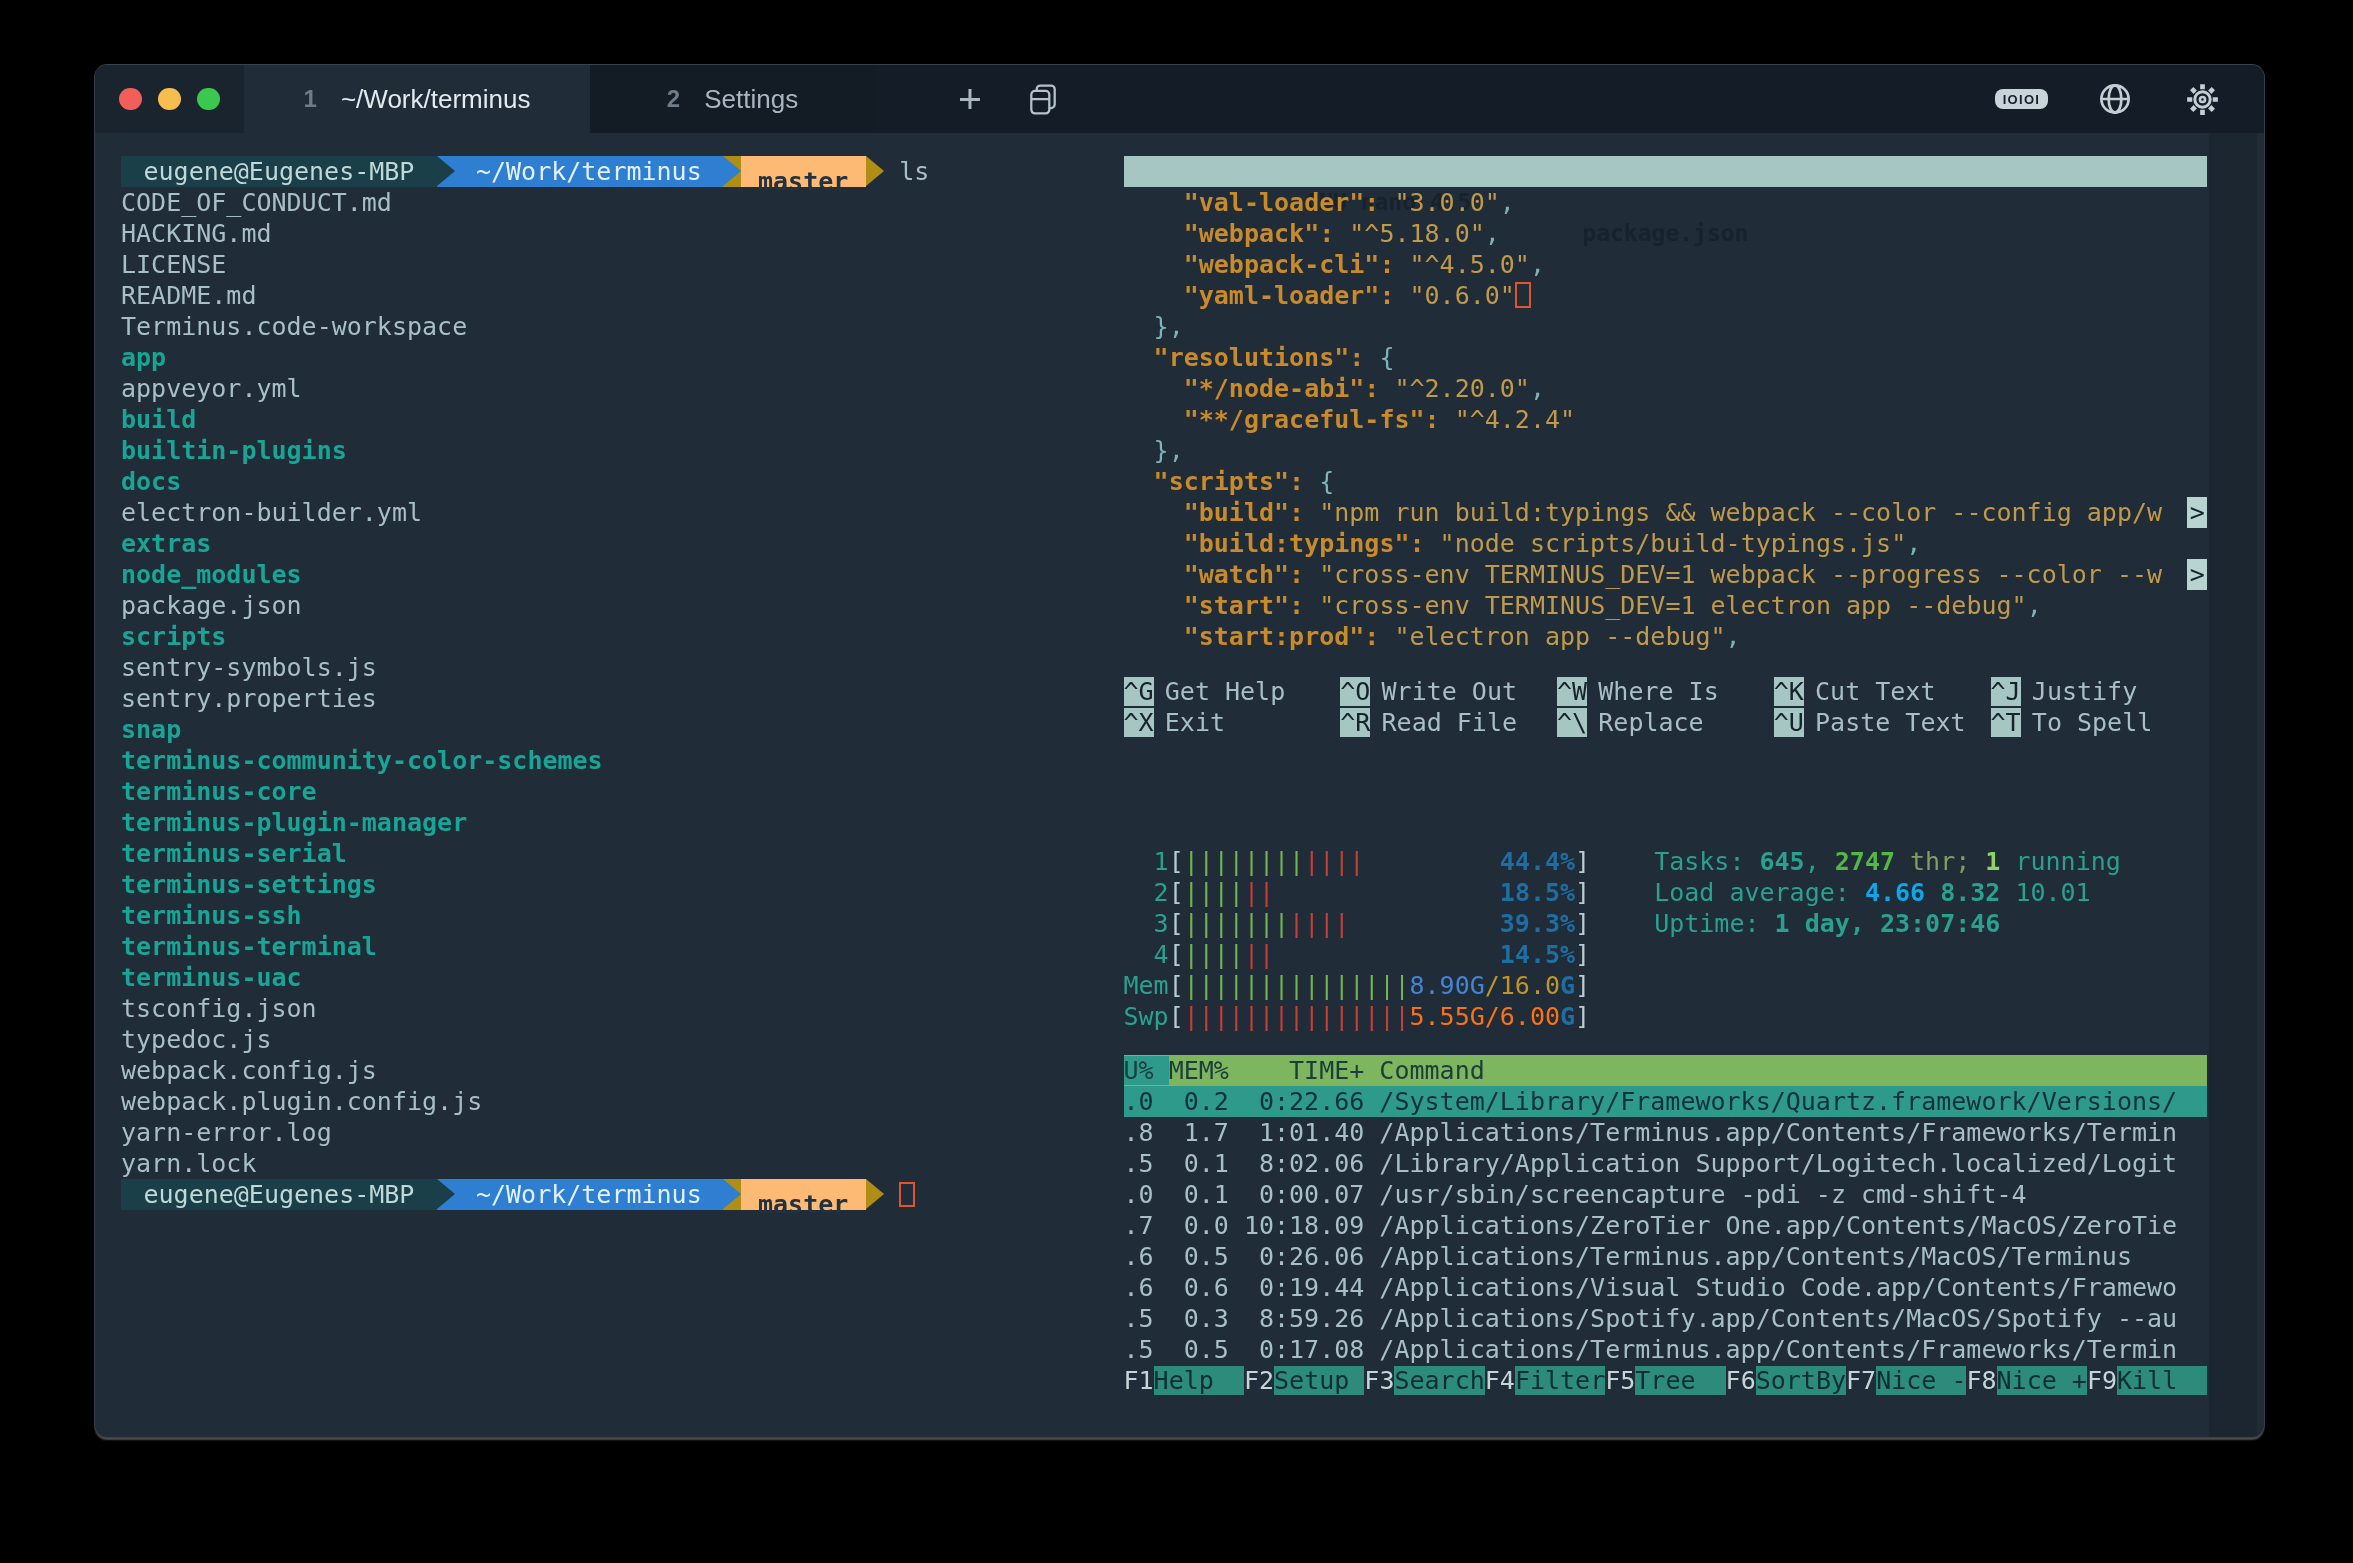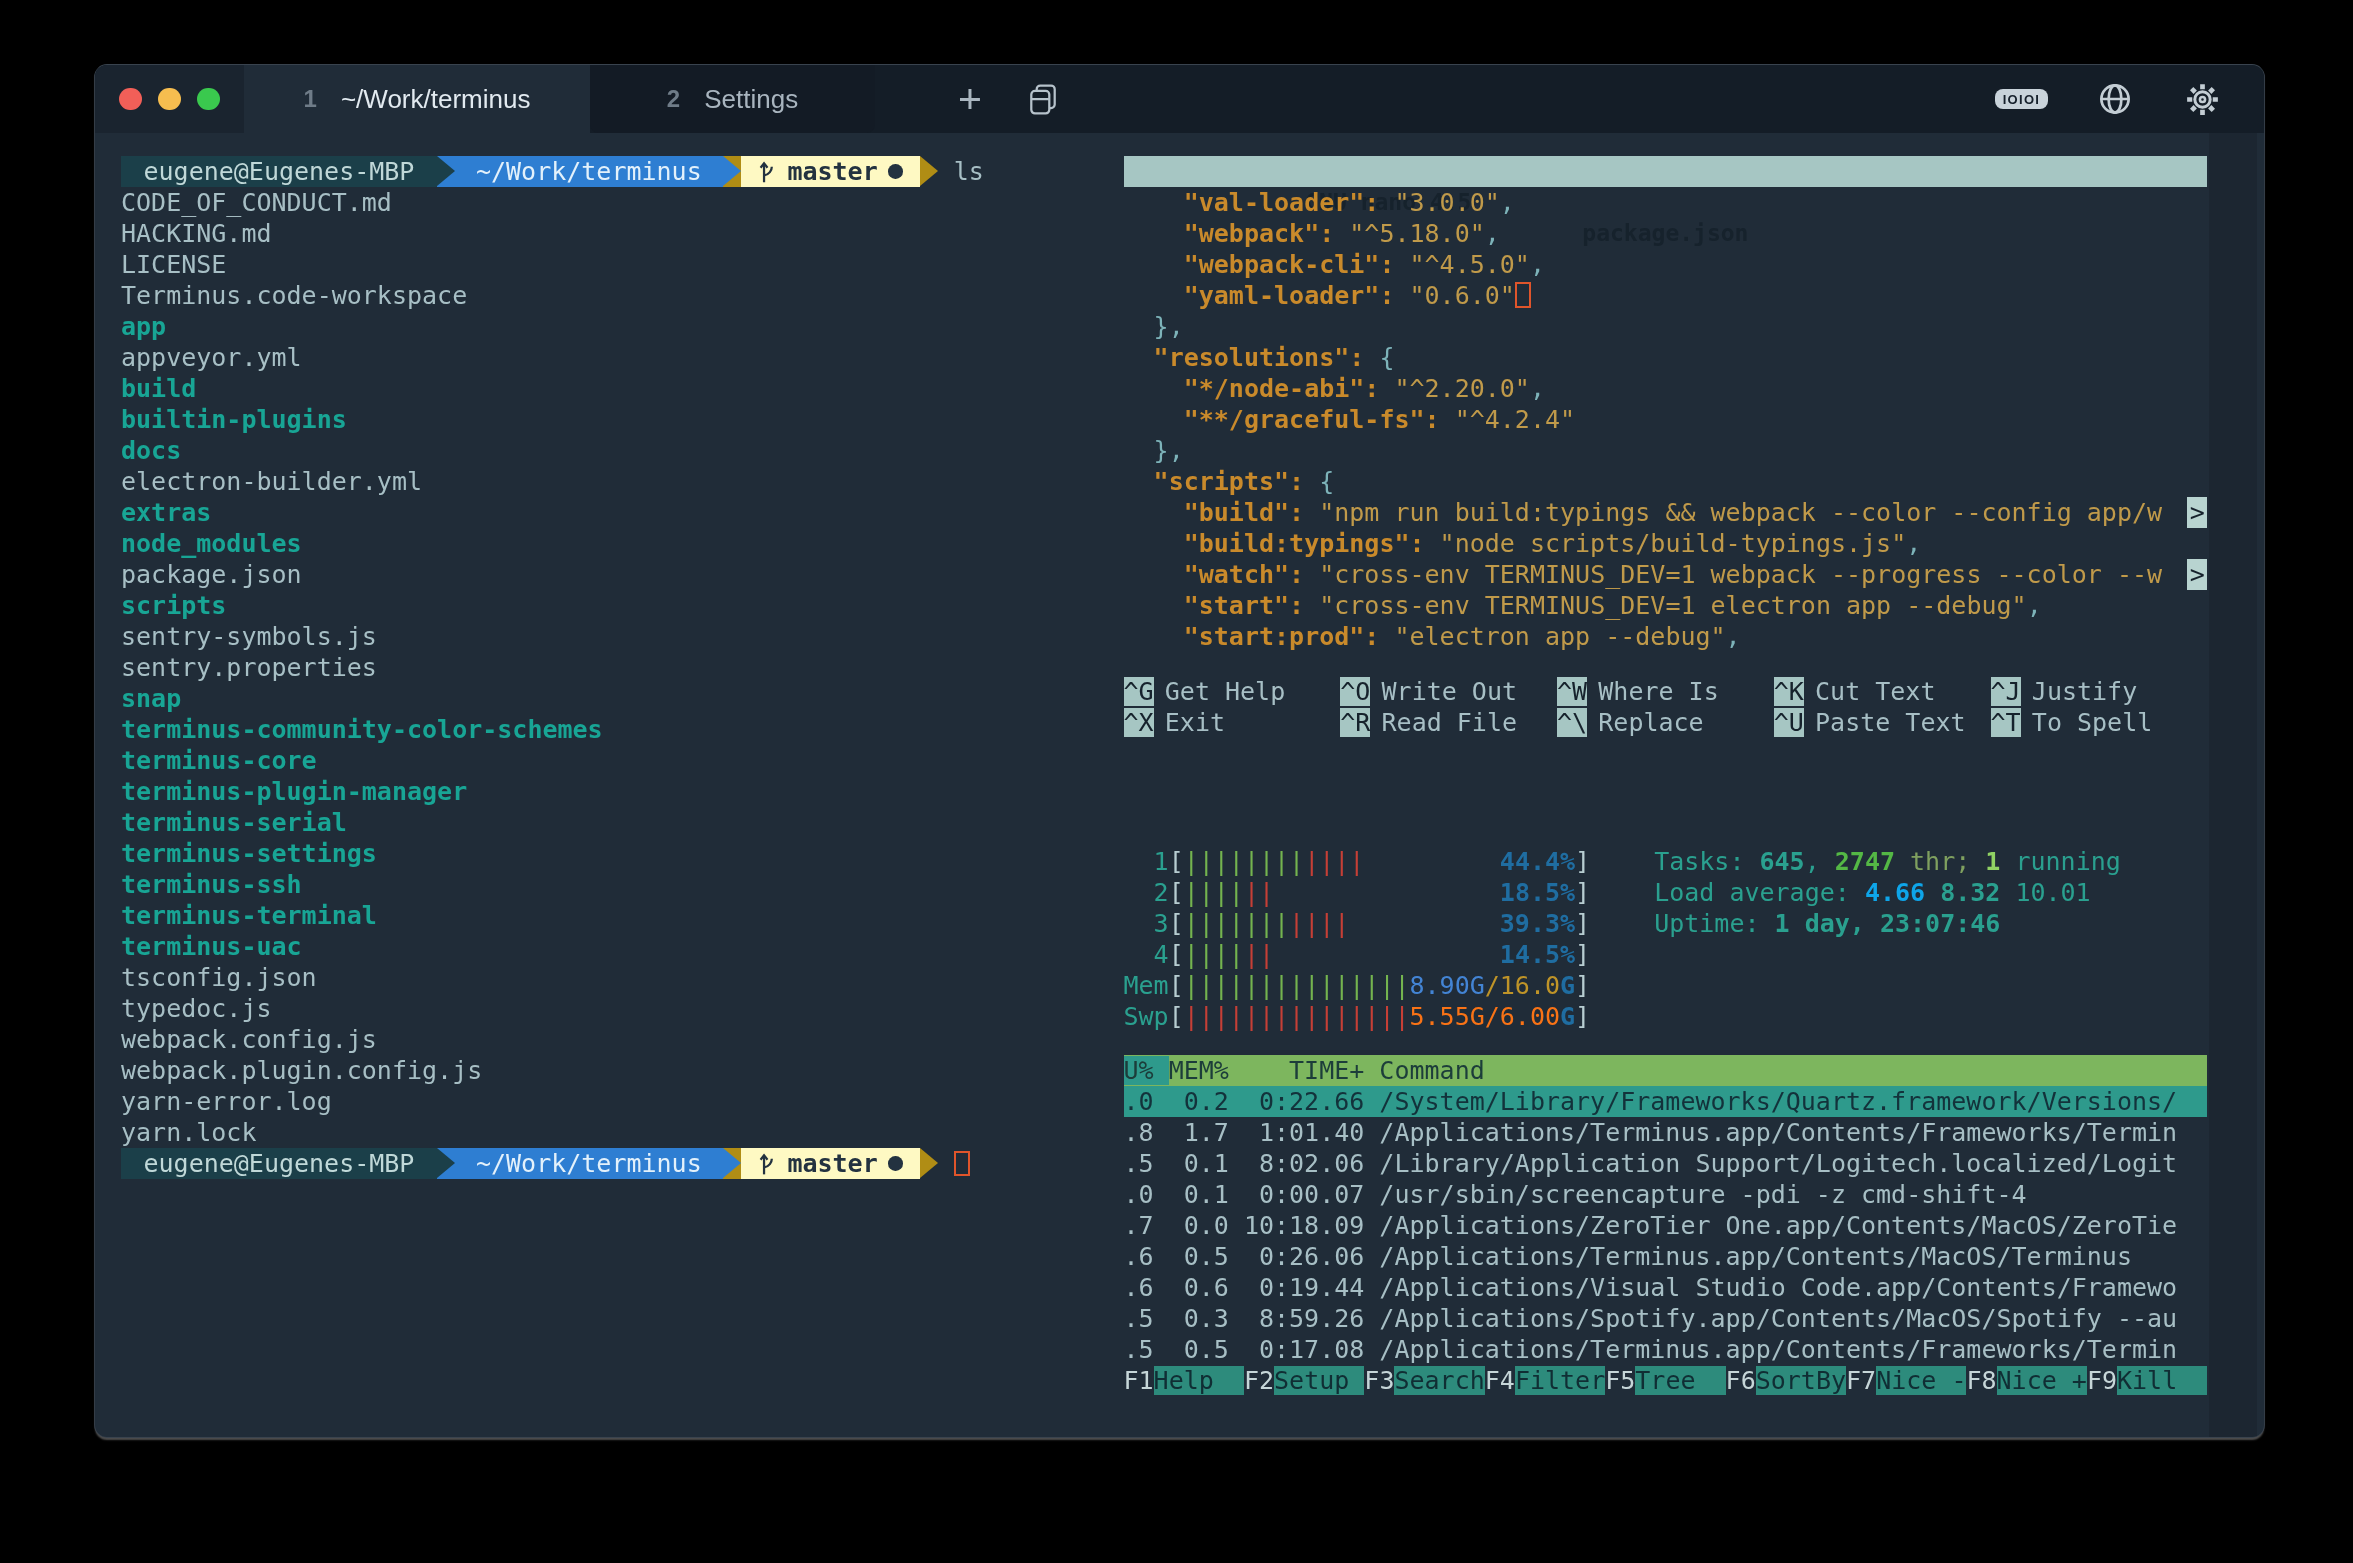--- a/index.html
+++ b/index.html
@@ -37,21 +37,21 @@
   .sg-k{color:#c98a2b;font-weight:bold}
   .sg-v{color:#c09a4a}
   .sg-p{color:#7db3b9}
   .sg-cont{position:absolute;right:0;top:0;background:#b8d4d0;color:#16222c;padding:0 2.6px;}
   .cursor{display:inline-block;width:12px;height:21.6px;border:2.6px solid #e0552b;vertical-align:-3.5px;}
   
   .prompt{display:flex;align-items:stretch;height:31px;font-size:25px;}
   .pseg{display:flex;align-items:center;line-height:31px;white-space:pre;}
   .seg1{background:#1b3f49;color:#c0d8d8;padding:0 22.5px;}
   .seg2{background:#2e7ed2;color:#e3f1fb;padding:0 21px;}
-  .seg3{background:#fef9c3;color:#233240;padding:0 17.3px;gap:10.4px;font-weight:bold;}
+  .seg3{background:#fdba74;color:#233240;padding:0 17.3px;gap:10.4px;font-weight:bold;flex-direction:column;}
   .parr{width:18px;height:31px;position:relative;flex:0 0 auto;}
   .parr i{position:absolute;left:0;top:0;width:0;height:0;
           border-top:15.6px solid transparent;border-bottom:15.6px solid transparent;}
   .a1{background:#2e7ed2}.a1 i{border-left:18px solid #1b3f49}
   .a2{background:#b08d15}.a2 i{border-left:18px solid #2e7ed2}
   .a3{background:transparent}.a3 i{border-left:18px solid #b08d15}
   .gdot{width:14.7px;height:14.7px;border-radius:50%;background:#233240;display:inline-block;}
   .cmd{margin-left:15.6px;color:#a7bfc5;line-height:31px;}
   .pcur{align-self:center;margin-left:15.6px;}
   
@@ -165,20 +165,21 @@
             <span class="gdot"></span>
           </span>
           <span class="parr a3"><i></i></span>
           <span class="cmd">ls</span>
         </div>
 
         <div id="file-list">
             <div class="t-line"><span class="sg-file">CODE_OF_CONDUCT.md</span></div>
             <div class="t-line"><span class="sg-file">HACKING.md</span></div>
             <div class="t-line"><span class="sg-file">LICENSE</span></div>
+            <div class="t-line"><span class="sg-file">README.md</span></div>
             <div class="t-line"><span class="sg-file">Terminus.code-workspace</span></div>
             <div class="t-line"><span class="sg-dir">app</span></div>
             <div class="t-line"><span class="sg-file">appveyor.yml</span></div>
             <div class="t-line"><span class="sg-dir">build</span></div>
             <div class="t-line"><span class="sg-dir">builtin-plugins</span></div>
             <div class="t-line"><span class="sg-dir">docs</span></div>
             <div class="t-line"><span class="sg-file">electron-builder.yml</span></div>
             <div class="t-line"><span class="sg-dir">extras</span></div>
             <div class="t-line"><span class="sg-dir">node_modules</span></div>
             <div class="t-line"><span class="sg-file">package.json</span></div>

